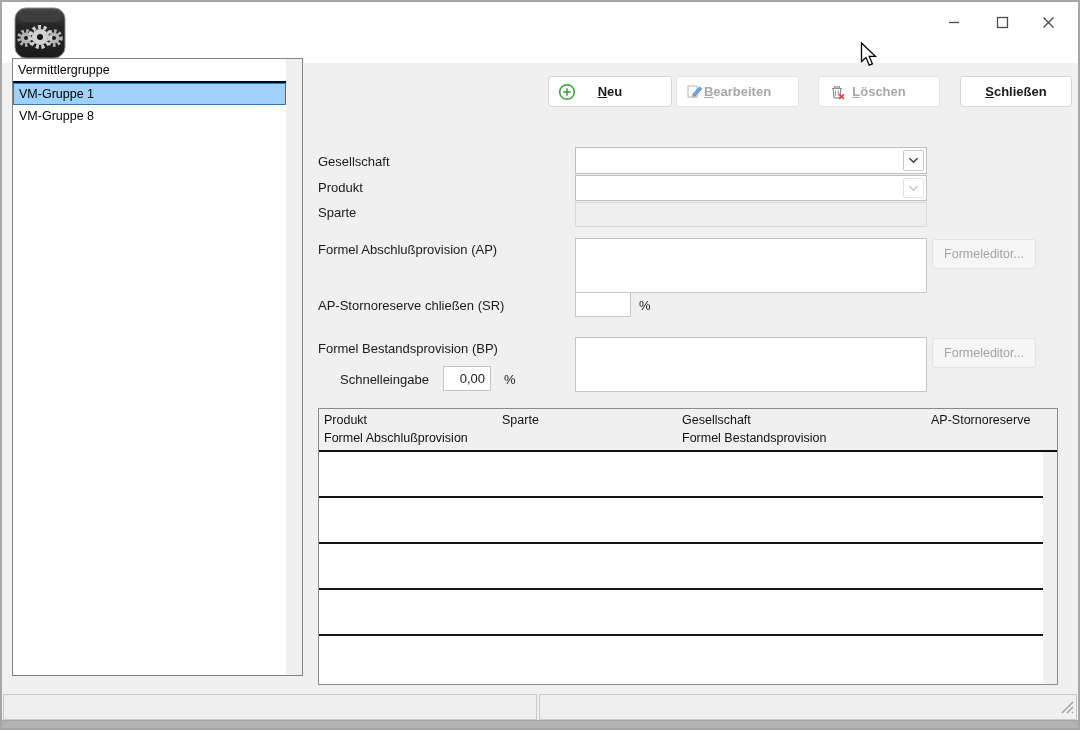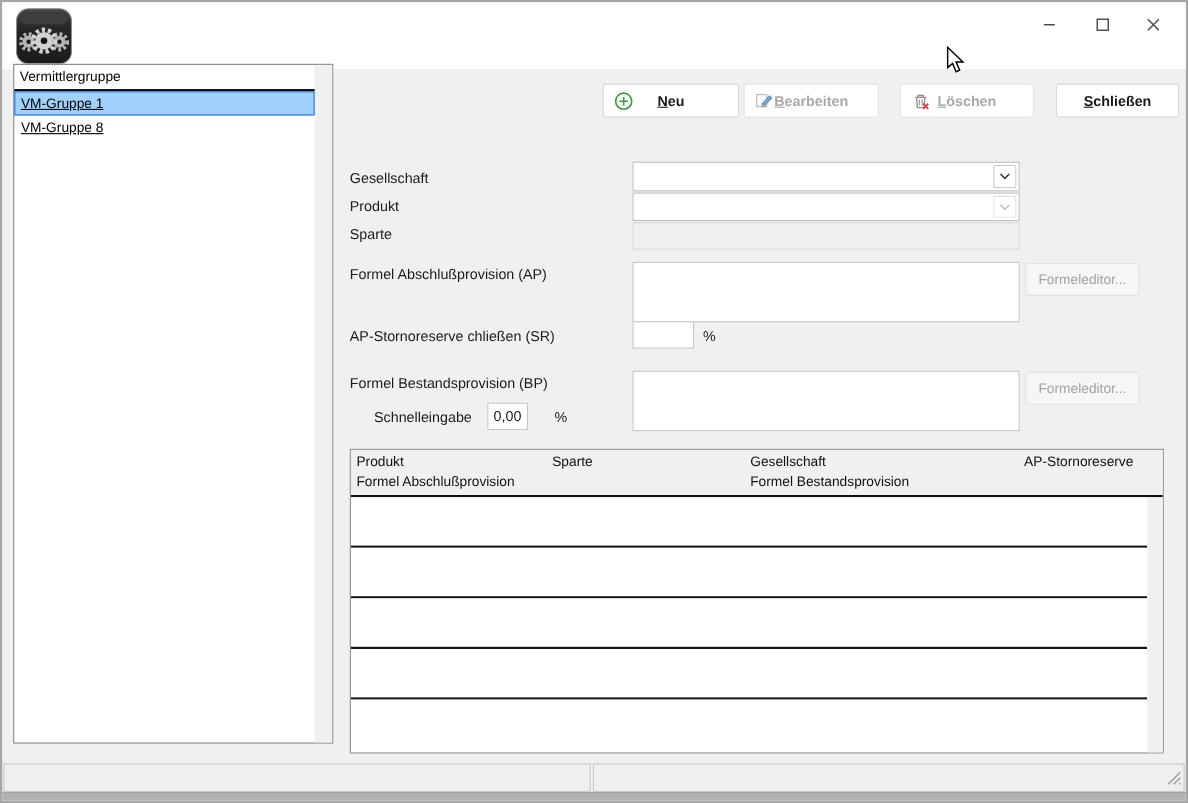--- a/index.html
+++ b/index.html
@@ -11,21 +11,21 @@
   .title{position:absolute;left:74px;top:0;height:61px;line-height:61px;font-size:17px;color:#1a1a1a;}
   .win-btn{position:absolute;top:6px;width:34px;height:28px;display:flex;align-items:center;justify-content:center;}
   #btn-min{left:935px}#btn-max{left:983px}#btn-close{left:1029px}
   
   .list-panel{position:absolute;left:10px;top:56px;width:289px;height:616px;background:#ffffff;border:1px solid #838383;}
   .list-scrollarea{position:absolute;top:0;right:0;bottom:0;width:16px;background:#f0f0f0;}
   .list-header{position:absolute;left:0;top:0;right:16px;height:22px;line-height:22px;padding-left:5px;
                font-size:12.5px;color:#000;border-bottom:2px solid #000;}
   .list-items{position:absolute;left:0;top:24px;right:16px;}
   .list-item{height:22px;line-height:20px;padding-left:5px;font-size:12.5px;color:#000;
-             border:1px solid transparent;box-sizing:border-box;text-decoration:underline;}
+             border:1px solid transparent;box-sizing:border-box;}
   .list-item.selected{background:#9fd1fb;border-color:#1f7ad1;}
   
   .btn{position:absolute;top:74px;height:31px;background:#fff;border:1px solid #d8d8d8;border-radius:3px;
        font-size:13px;color:#1a1a1a;display:flex;align-items:center;justify-content:center;box-sizing:border-box;font-weight:bold;}
   .btn .btn-icon{position:absolute;left:9px;top:50%;transform:translateY(-50%);width:18px;height:18px;}
   .btn.disabled{color:#a8a8a8;border-color:#e4e4e4;}
   #btn-neu{left:546px;width:124px;}
   #btn-bearbeiten{left:674px;width:123px;}
   #btn-loeschen{left:816px;width:122px;}
   #btn-schliessen{left:958px;width:112px;}
@@ -44,21 +44,21 @@
   #combo-gesellschaft{top:145px;height:27px;}
   #combo-produkt{top:173px;height:26px;}
   .combo-arrow{position:absolute;right:2px;top:2px;bottom:2px;width:19px;background:#fff;border:1px solid #c9c9c9;
                border-radius:2px;display:flex;align-items:center;justify-content:center;}
   .combo-arrow.disabled{border-color:#e2e2e2;}
   .field{position:absolute;box-sizing:border-box;font-family:"Liberation Sans",sans-serif;font-size:13px;color:#1a1a1a;}
   #input-sparte{left:573px;top:200px;width:352px;height:25px;background:#efefef;border:1px solid #d9d9d9;}
   #ta-ap{left:573px;top:236px;width:352px;height:55px;background:#fff;border:1px solid #c6c6c6;resize:none;}
   #ta-bp{left:573px;top:335px;width:352px;height:55px;background:#fff;border:1px solid #c6c6c6;resize:none;}
   #input-sr{left:573px;top:290px;width:56px;height:25px;background:#fff;border:1px solid #c6c6c6;}
-  #input-schnell{left:441px;top:364px;width:37px;height:25px;background:#fff;border:1px solid #c6c6c6;
+  #input-schnell{left:441px;top:364px;width:48px;height:25px;background:#fff;border:1px solid #c6c6c6;
                  text-align:right;padding-right:5px;}
   .fe-btn{position:absolute;left:930px;width:102px;height:28px;background:#f6f6f6;border:1px solid #e2e2e2;
           border-radius:3px;font-size:12.5px;color:#a3a3a3;display:flex;align-items:center;justify-content:center;}
   #fe1{top:237px;}
   #fe2{top:336px;}
   
   .table{position:absolute;left:316px;top:406px;width:740px;height:277px;background:#fff;border:1px solid #8a8a8a;box-sizing:border-box;}
   .thead{position:absolute;left:0;top:0;right:0;height:43px;background:#f0f0f0;border-bottom:2px solid #0f0f0f;box-sizing:border-box;}
   .th{position:absolute;font-size:12.5px;color:#111;white-space:nowrap;}
   #th-produkt{left:5px;top:4px;}   #th-sparte{left:183px;top:4px;}

